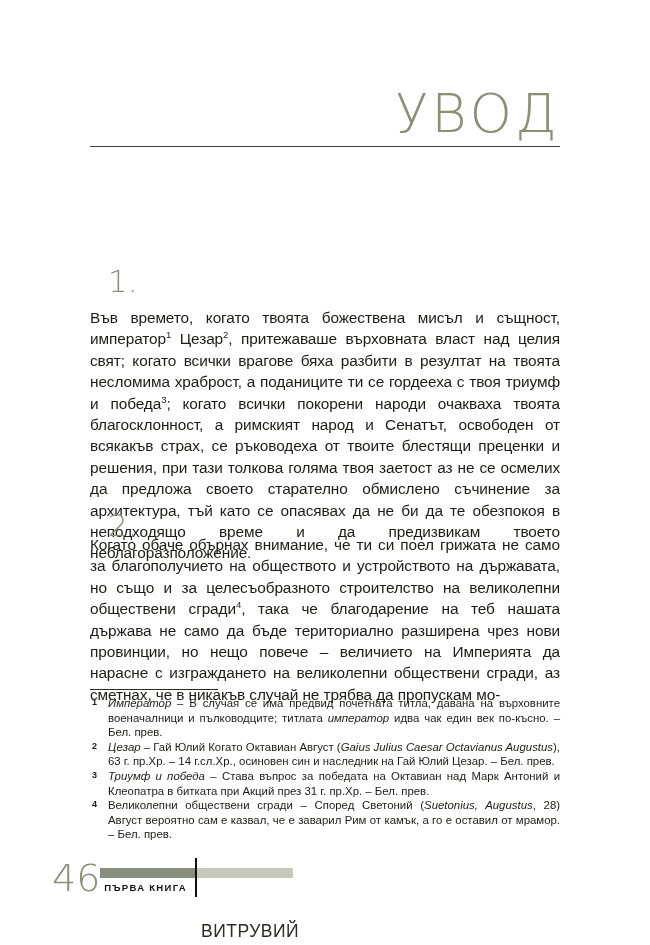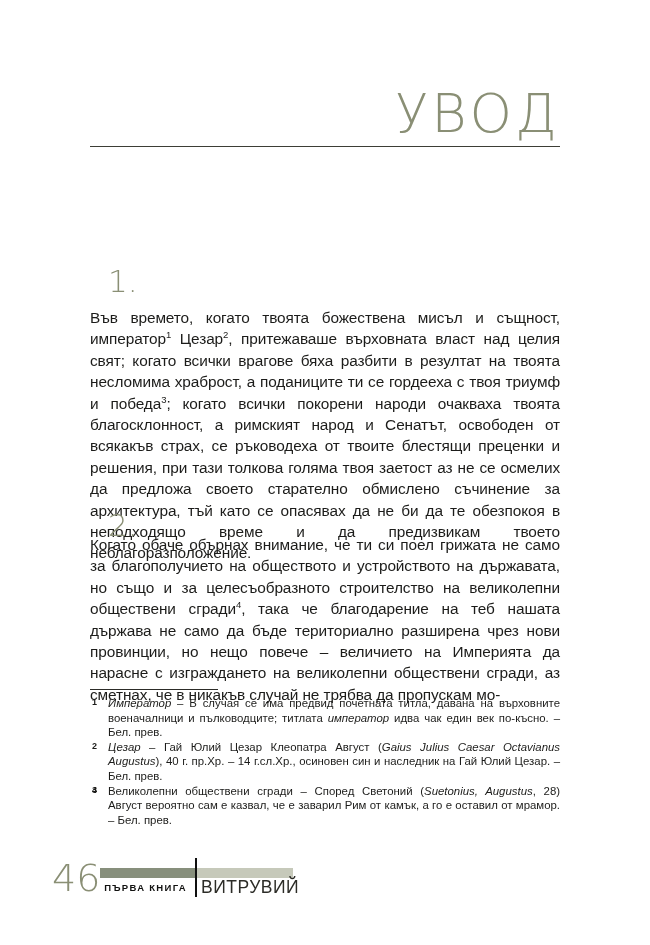--- a/index.html
+++ b/index.html
@@ -120,21 +120,21 @@
     text-align: center;
     font-size: 9.5px;
     font-weight: bold;
     letter-spacing: 1.3px;
     color: #111110;
     white-space: nowrap;
   }
   .author-label {
     position: absolute;
     left: 201px;
-    top: 877px;
+    top: 921px;
     font-size: 17.5px;
     letter-spacing: 0.5px;
     color: #2c2c27;
     white-space: nowrap;
   }
 </style>
 </head>
 <body>
 
 <div class="page">
@@ -150,24 +150,25 @@
 
   <div class="fn-rule"></div>
 
   <div class="footnotes">
     <div class="fn">
       <span class="fn-marker">1</span>
       <span class="fn-text"><span style="font-style: italic;">Император</span><span> – В случая се има предвид почетната титла, давана на върховните военачалници и пълководците; титлата </span><span style="font-style: italic;">император</span><span> идва чак един век по-късно. – Бел. прев.</span></span>
     </div>
     <div class="fn">
       <span class="fn-marker">2</span>
-      <span class="fn-text"><span style="font-style: italic;">Цезар</span><span> – Гай Юлий Цезар Клеопатра Август (</span><span style="font-style: italic;">Gaius Julius Caesar Octavianus Augustus</span><span>), 40 г. пр.Хр. – 14 г.сл.Хр., осиновен син и наследник на Гай Юлий Цезар. – Бел. прев.</span></span>
+      <span class="fn-text"><span style="font-style: italic;">Цезар</span><span> – Гай Юлий Когато Октавиан Август (</span><span style="font-style: italic;">Gaius Julius Caesar Octavianus Augustus</span><span>), 63 г. пр.Хр. – 14 г.сл.Хр., осиновен син и наследник на Гай Юлий Цезар. – Бел. прев.</span></span>
     </div>
     <div class="fn">
       <span class="fn-marker">3</span>
+      <span class="fn-text"><span style="font-style: italic;">Триумф и победа</span><span> – Става въпрос за победата на Октавиан над Марк Антоний и Клеопатра в битката при Акций през 31 г. пр.Хр. – Бел. прев.</span></span>
     </div>
     <div class="fn">
       <span class="fn-marker">4</span>
       <span class="fn-text"><span style="">Великолепни обществени сгради</span><span> – Според Светоний (</span><span style="font-style: italic;">Suetonius, Augustus</span><span>, 28) Август вероятно сам е казвал, че е заварил Рим от камък, а го е оставил от мрамор. – Бел. прев.</span></span>
     </div>
   </div>
 
   <div class="page-num" style="color: rgb(138, 143, 117);">46</div>
   <div class="bar" id="bar-dark" style="background: rgb(135, 143, 124);"></div>
   <div class="bar" id="bar-light" style="background: rgb(198, 201, 186);"></div>

